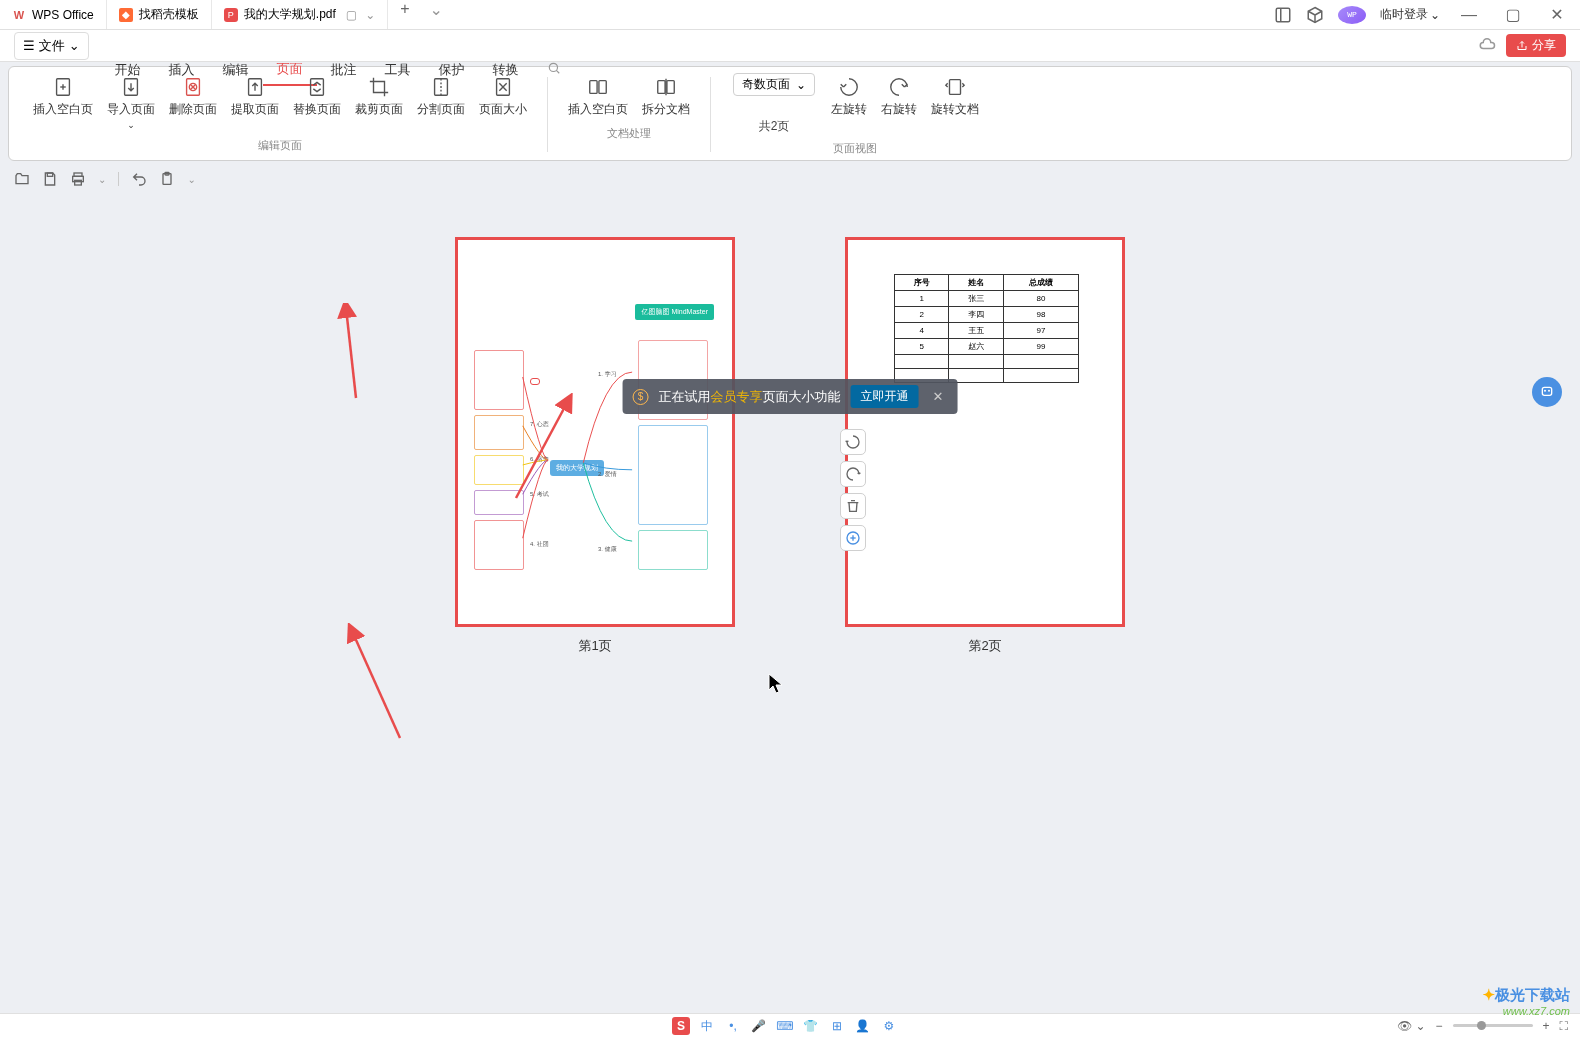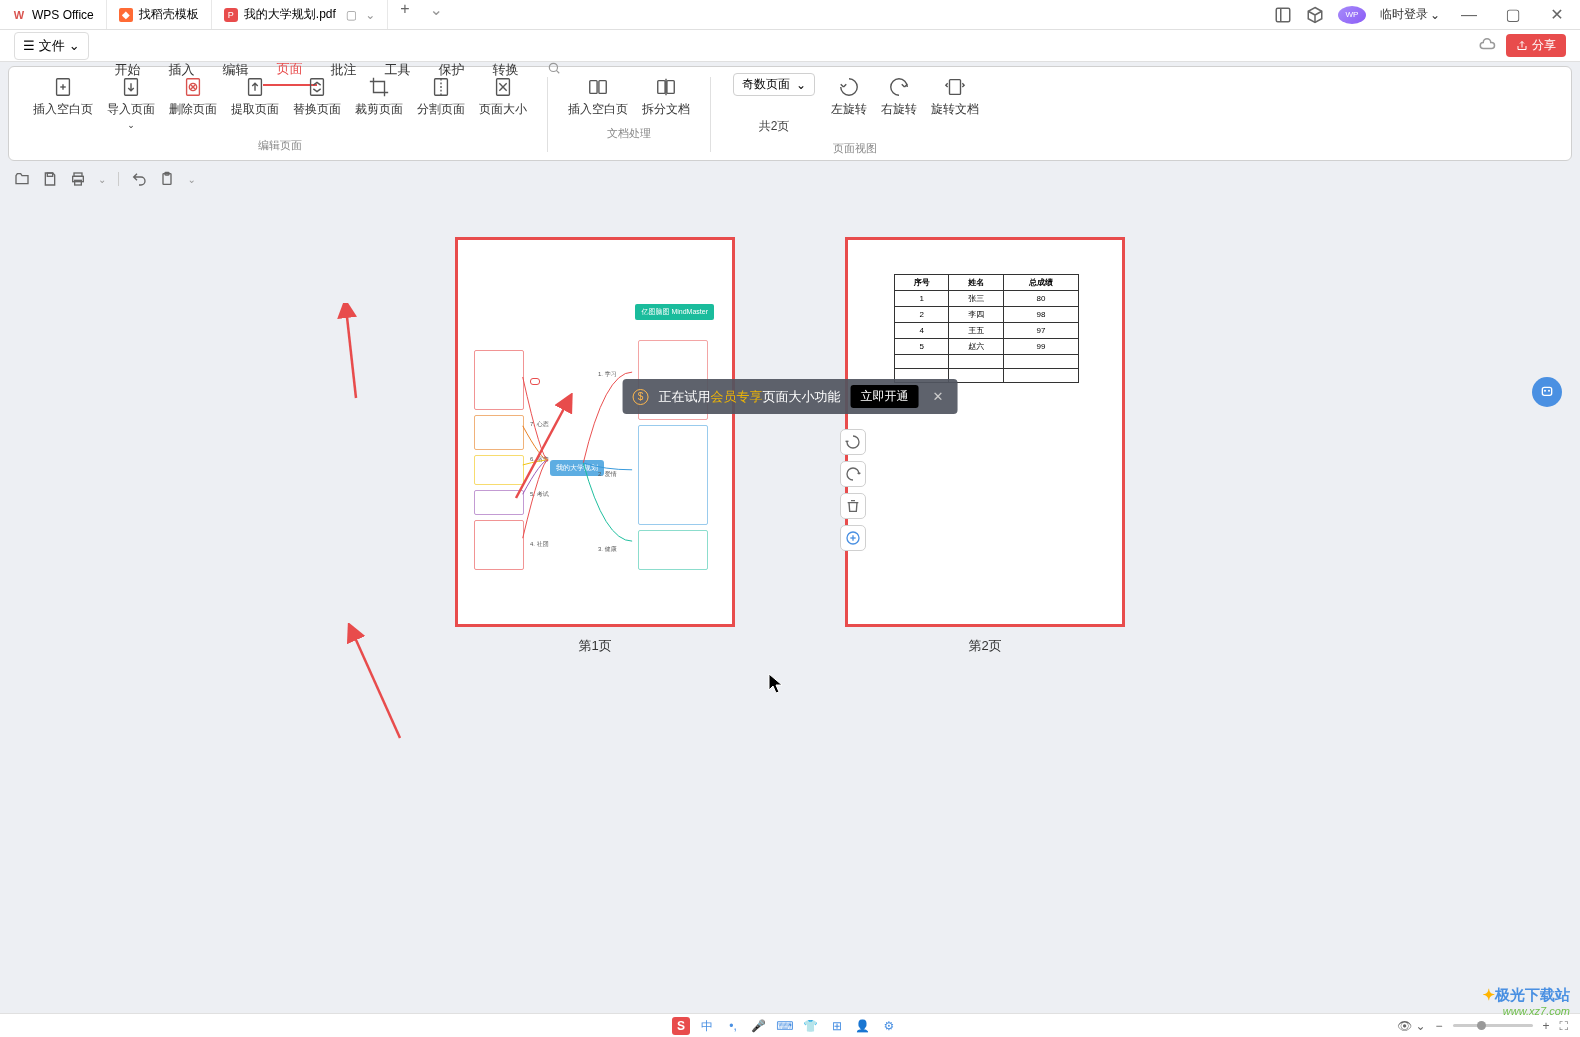--- a/index.html
+++ b/index.html
@@ -11,21 +11,21 @@
   .tab { display: flex; align-items: center; padding: 0 12px; font-size: 12px; gap: 6px; border-right: 1px solid #e8e8e8; cursor: pointer; }
   .tab.active { background: #fff; }
   .tab-icon { width: 14px; height: 14px; display: inline-flex; align-items: center; justify-content: center; }
   .tab-icon.wps { color: #d9534f; font-weight: bold; font-size: 11px; }
   .tab-icon.tmpl { background: #ff6b35; color: white; border-radius: 2px; font-size: 10px; }
   .tab-icon.pdf { background: #e84c4c; color: white; border-radius: 3px; font-size: 9px; }
   .newtab { padding: 0 12px; font-size: 16px; color: #666; cursor: pointer; }
   .tab-extra { display: flex; gap: 8px; margin-left: 4px; color: #999; }
   .titlebar-right { margin-left: auto; display: flex; align-items: center; gap: 14px; padding-right: 8px; }
   .tb-icon { width: 18px; height: 18px; color: #666; cursor: pointer; display: flex; align-items: center; justify-content: center; }
-  .avatar { width: 28px; height: 18px; border-radius: 50%; background: linear-gradient(135deg,#a78bfa,#8b5cf6); color: #fff; font-size: 8px; display: flex; align-items: center; justify-content: center; }
+  .avatar { width: 28px; height: 18px; border-radius: 50%; background: linear-gradient(135deg,#a78bfa,#8b5cf6); color: #fff; font-size: 8px; display: flex; align-items: center; justify-content: center; font-family: Liberation Mono, monospace; }
   .login { font-size: 12px; color: #333; cursor: pointer; display: flex; align-items: center; gap: 2px; }
   .win-btn { width: 30px; height: 30px; display: flex; align-items: center; justify-content: center; cursor: pointer; color: #666; }
   
   
   .menubar { height: 32px; background: #fff; display: flex; align-items: center; padding: 0 14px; border-bottom: 1px solid #e0e0e0; gap: 0; }
   .file-menu { display: flex; align-items: center; gap: 4px; font-size: 13px; padding: 4px 8px; cursor: pointer; border: 1px solid #ddd; border-radius: 4px; margin-right: 12px;}
   .menu-item { padding: 6px 14px; font-size: 13px; color: #333; cursor: pointer; margin-top: 48px; }
   .menu-item.active { color: #e84c4c; border-bottom: 2px solid #e84c4c; }
   .menubar-right { margin-left: auto; display: flex; align-items: center; gap: 10px; }
   .share-btn { background: #e84c4c; color: #fff; padding: 3px 10px; border-radius: 4px; font-size: 12px; cursor: pointer; display: flex; align-items: center; gap: 4px; }
@@ -62,21 +62,21 @@
   .mm-badge { position: absolute; top: 54px; right: 8px; background: #1abc9c; color: #fff; font-size: 7px; padding: 3px 6px; border-radius: 2px; }
   .mm-center { position: absolute; left: 82px; top: 210px; background: #5dade2; color: #fff; font-size: 7px; padding: 3px 6px; border-radius: 3px; }
   
   
   .p2-table { position: absolute; top: 34px; left: 46px; width: 185px; border-collapse: collapse; }
   .p2-table th, .p2-table td { border: 1px solid #333; font-size: 8px; text-align: center; padding: 2px; height: 14px; }
   
   
   .alert { position: absolute; top: 186px; left: 50%; transform: translateX(-50%); background: rgba(80,85,95,0.92); color: #fff; display: flex; align-items: center; padding: 6px 10px; border-radius: 4px; font-size: 13px; gap: 10px; z-index: 50; }
   .alert .hl { color: #eab308; }
-  .alert-btn { background: #000000; color: #fff; padding: 3px 10px; border-radius: 3px; font-size: 12px; cursor: pointer; }
+  .alert-btn { background: #0369a1; color: #fff; padding: 3px 10px; border-radius: 3px; font-size: 12px; cursor: pointer; }
   .alert-close { cursor: pointer; color: #ccc; padding: 0 4px; }
   .alert-coin { width: 16px; height: 16px; border: 1px solid #ffb84d; border-radius: 50%; display: flex; align-items: center; justify-content: center; color: #ffb84d; font-size: 10px; }
   
   
   .sidetools { position: absolute; top: 236px; left: 840px; display: flex; flex-direction: column; gap: 6px; }
   .side-btn { width: 26px; height: 26px; background: #fff; border: 1px solid #d0d0d0; border-radius: 5px; display: flex; align-items: center; justify-content: center; cursor: pointer; color: #666; }
   .side-btn.blue { color: #4a90e2; }
   
   
   .ai-float { position: absolute; right: 18px; top: 184px; width: 30px; height: 30px; border-radius: 50%; background: #4a90e2; color: #fff; display: flex; align-items: center; justify-content: center; cursor: pointer; font-size: 11px; }

